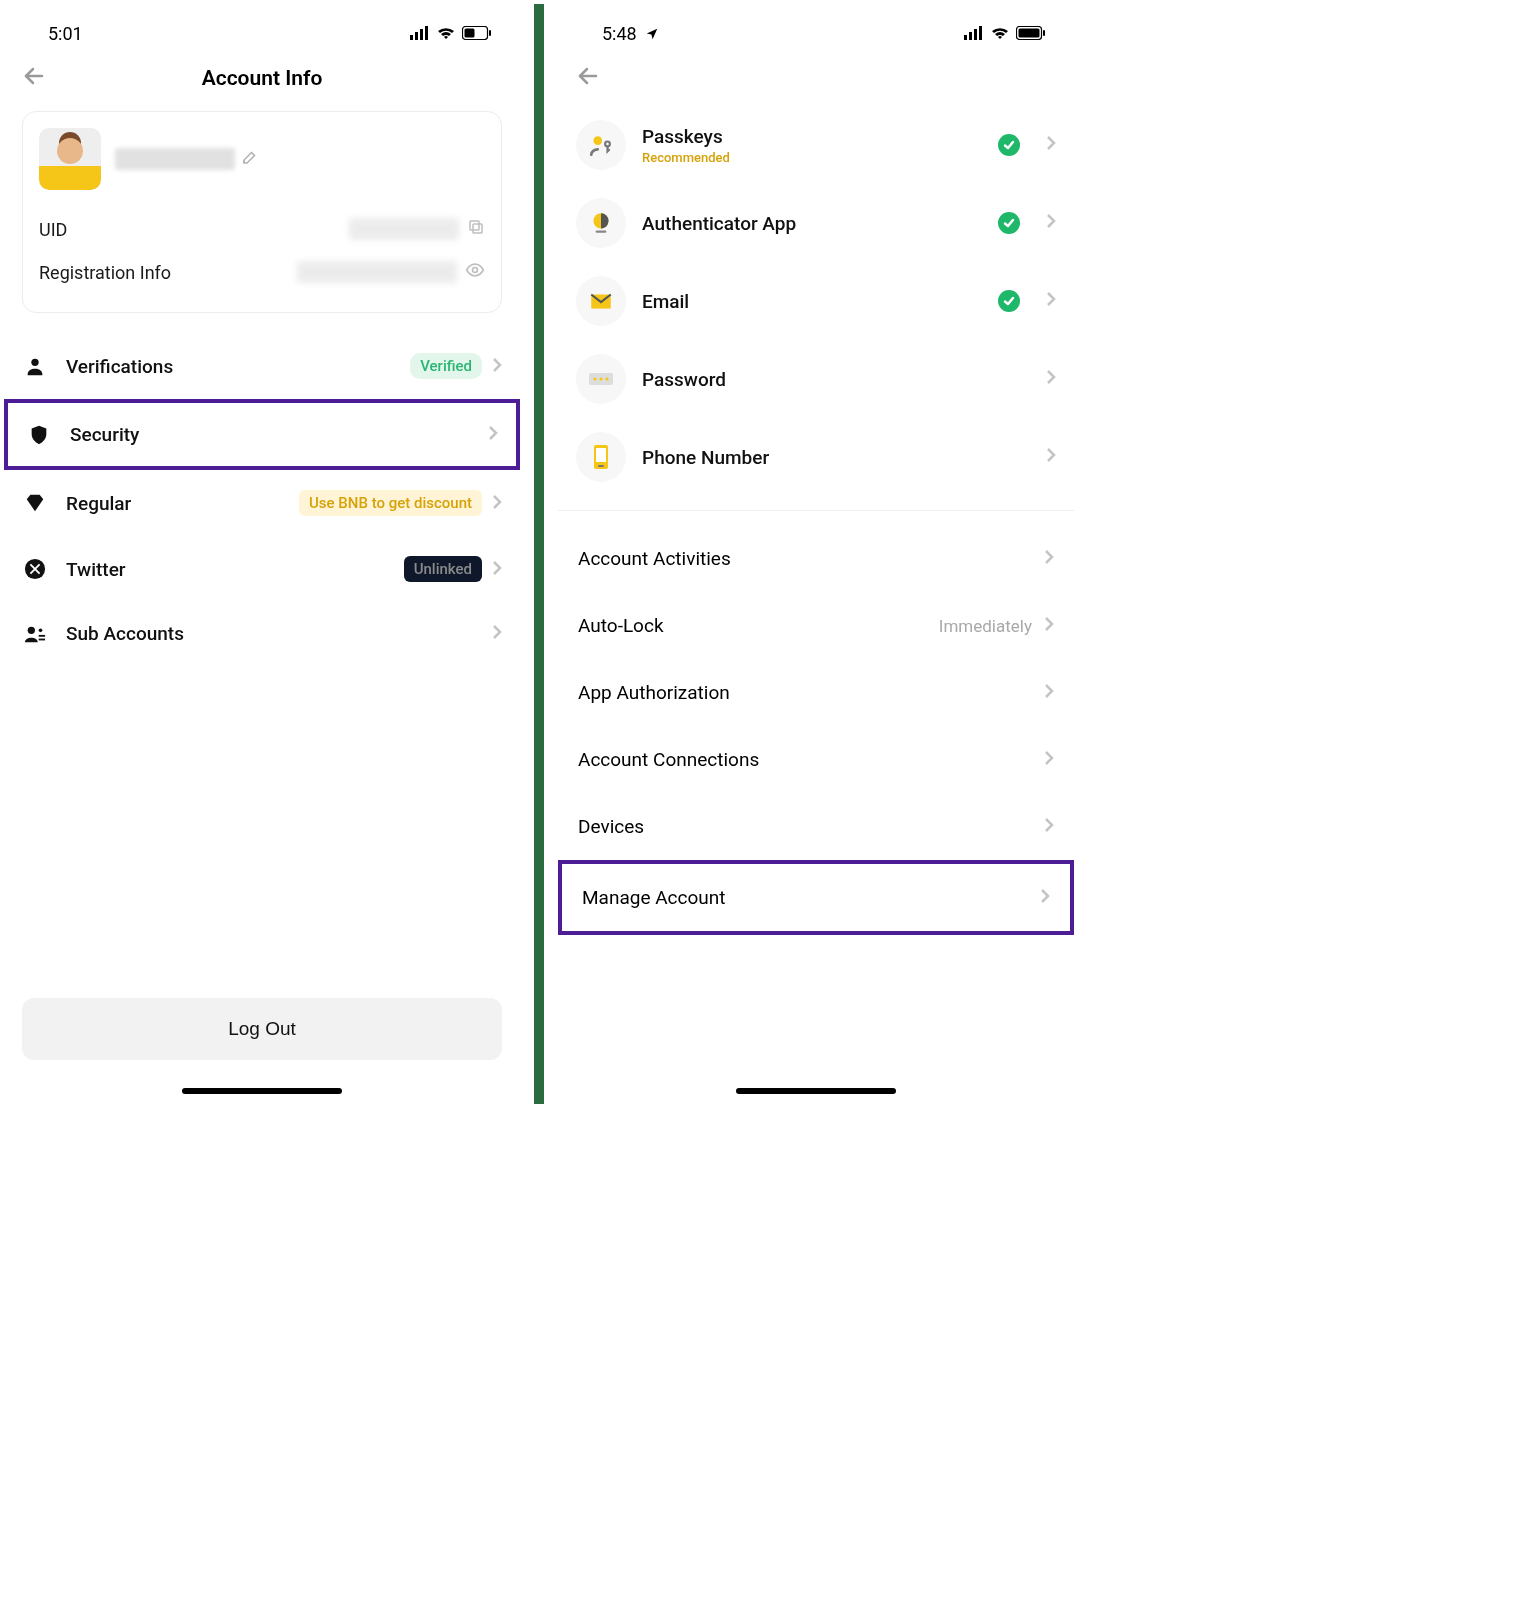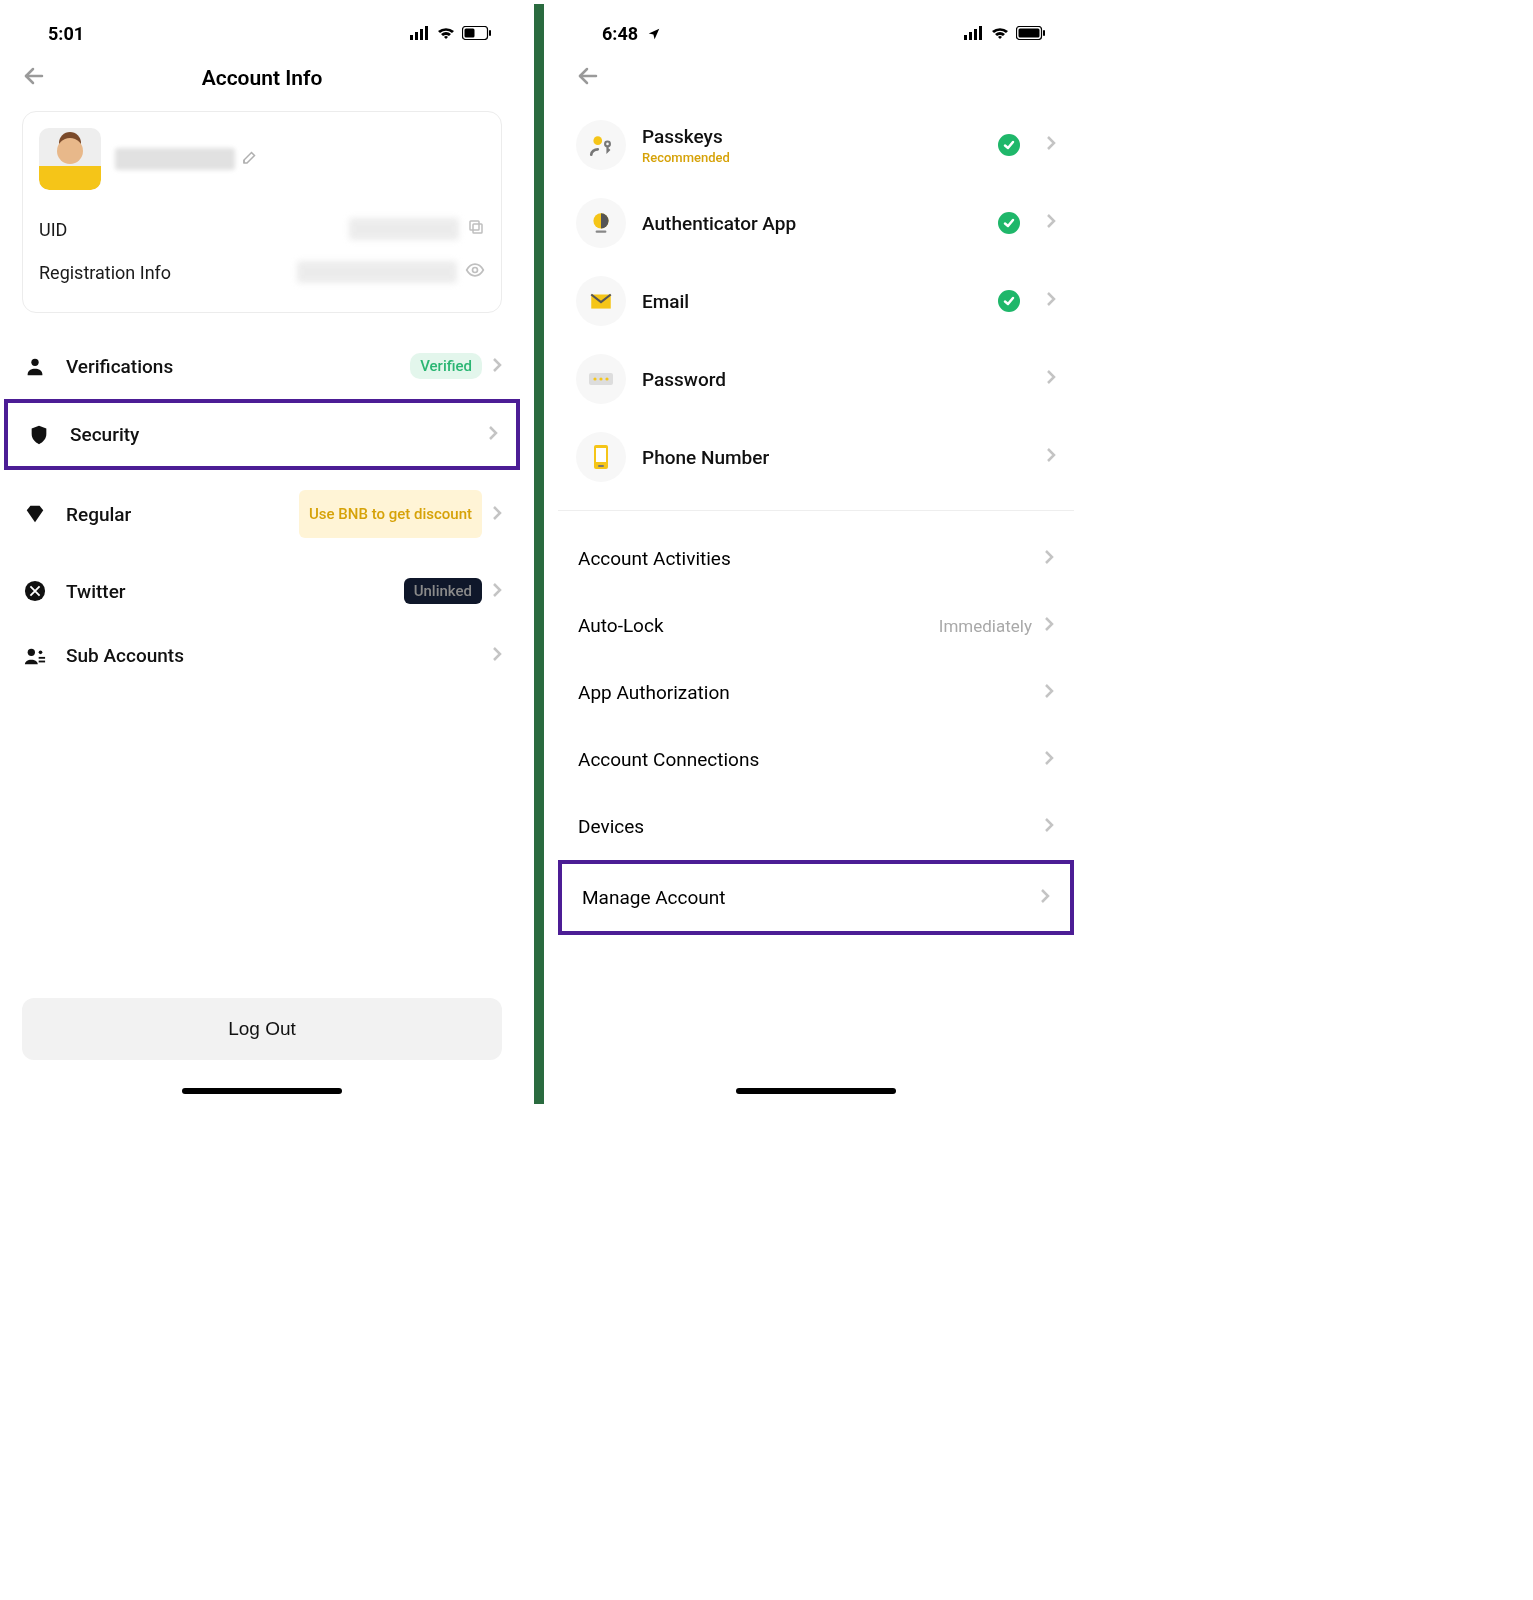--- a/index.html
+++ b/index.html
@@ -26,21 +26,21 @@
     margin-left:-14px;
     margin-right:-14px;
   }
   .status-bar {
     height: 46px;
     display: flex;
     justify-content: space-between;
     align-items: center;
     padding: 12px 28px 0 44px;
     font-size: 18px;
-    font-weight: 700;
+    font-weight: 400;
   }
   .status-right { display: flex; align-items: center; gap: 6px; }
   .top-nav {
     display: flex;
     align-items: center;
     padding: 14px 18px;
     position: relative;
   }
   .back-arrow { color: #9a9a9a; cursor: pointer; }
   .page-title {
@@ -111,21 +111,21 @@
   .row .icon-slot{ width:26px; display:flex; justify-content:center;}
   .row .label { flex:1; font-weight:500;}
   .row .trail { display:flex; align-items:center; gap:10px;}
   .chev { color:#c4c4c4; }
   .badge-green {
     background:#e3f6ec; color:#2bb673;
     padding:4px 10px; border-radius:10px; font-size:15px; font-weight:500;
   }
   .badge-yellow {
     background:#fff4d6; color:#d6a208;
-    padding:15px 10px; border-radius:6px; font-size:15px; font-weight:500;
+    padding:4px 10px; border-radius:6px; font-size:15px; font-weight:500;
   }
   .badge-grey {
     background:#0f172a; color:#8a8a8a;
     padding:4px 10px; border-radius:6px; font-size:15px; font-weight:500;
   }
   .highlight-red {
     border:4px solid #4c1d95;
   }
   .logout-btn {
     position:absolute;
@@ -332,21 +332,21 @@
 
   <button class="logout-btn">Log Out</button>
   <div class="home-indicator"></div>
 </div>
 
 <div class="divider-col"></div>
 
 <div class="phone">
   <div class="status-bar">
     <span>
-      <span>6:48</span>
+      <span>5:48</span>
       <svg style="margin-left:4px;vertical-align:-1px" width="14" height="14" viewBox="0 0 24 24" fill="#000">
           <path d="M3 11l18-8-8 18-2-8-8-2z"></path>
         </svg>
     </span>
     <span class="status-right">
       <svg width="20" height="14" viewBox="0 0 20 14">
           <rect x="0" y="9" width="3" height="5" fill="#000"></rect>
           <rect x="5" y="6" width="3" height="8" fill="#000"></rect>
           <rect x="10" y="3" width="3" height="11" fill="#000"></rect>
           <rect x="15" y="0" width="3" height="14" fill="#000"></rect>

